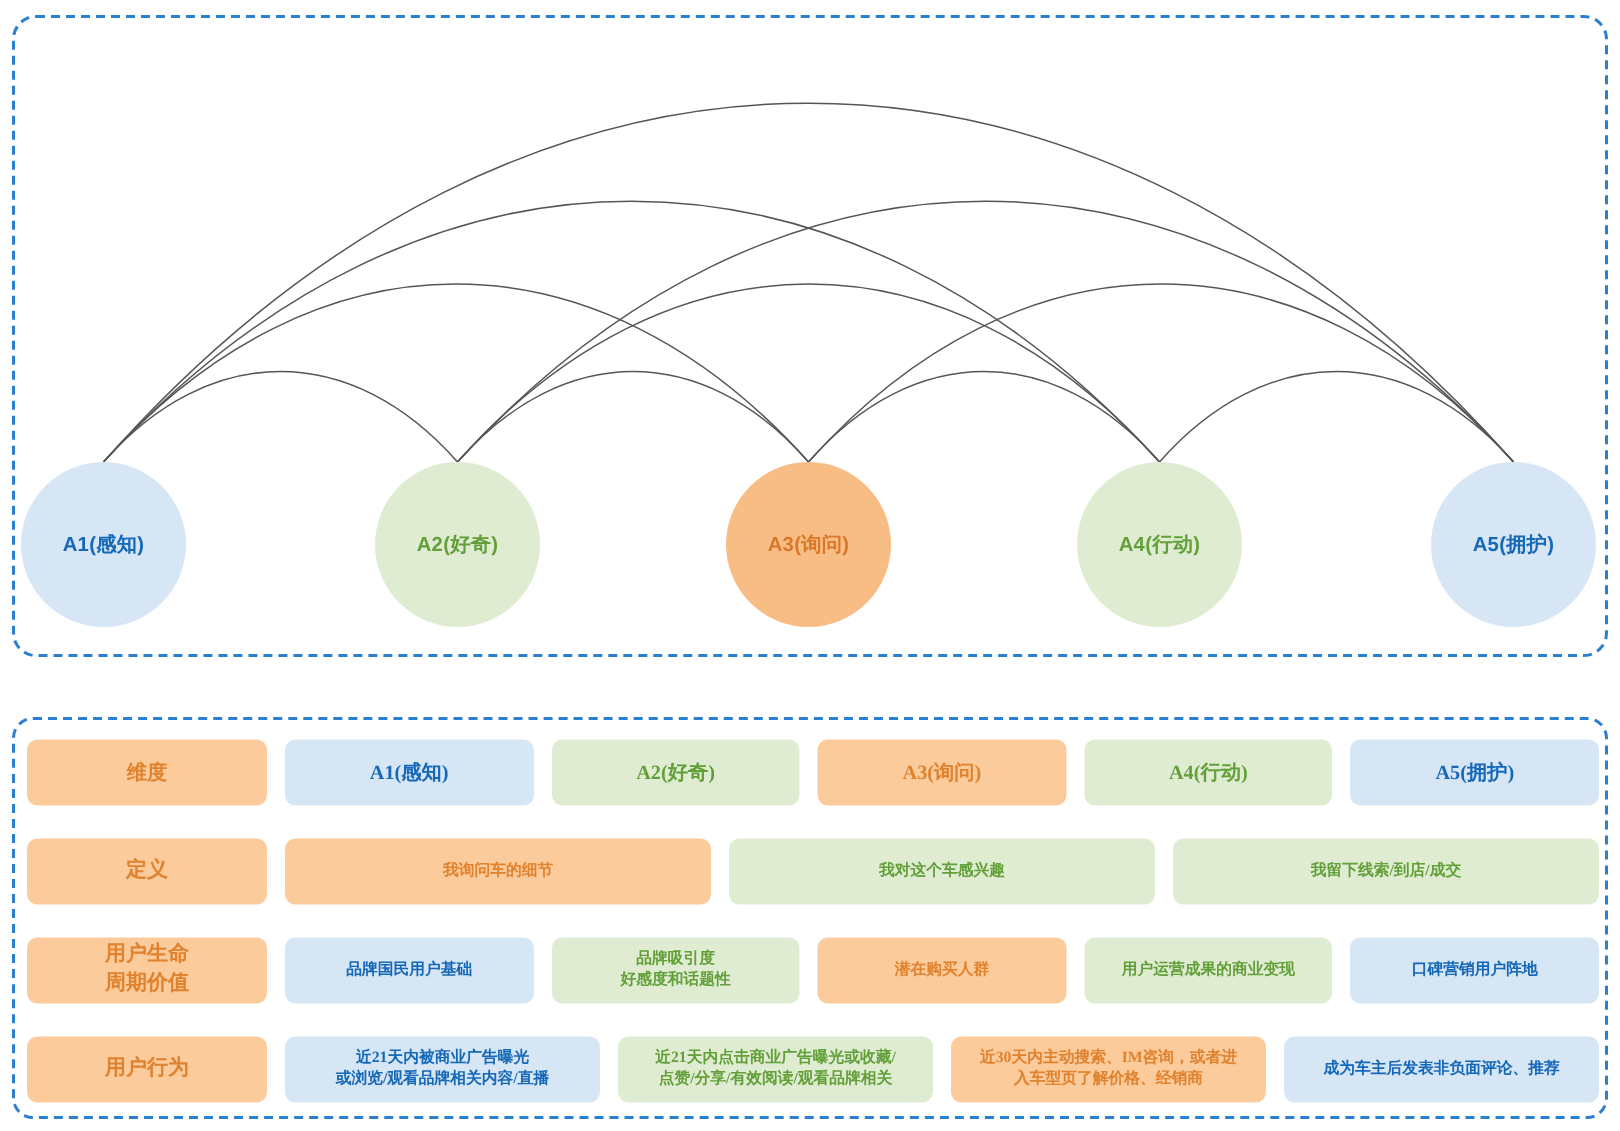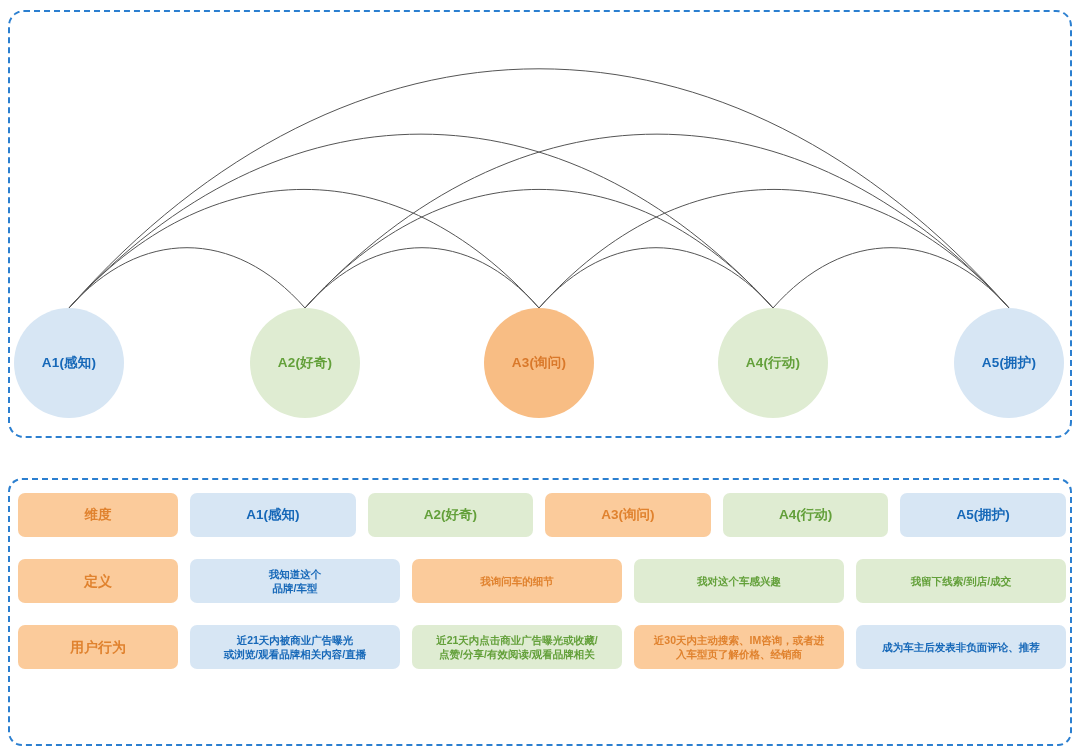--- a/index.html
+++ b/index.html
@@ -70,20 +70,21 @@
   }
   .cell {
     border-radius: 7px;
     display: flex;
     align-items: center;
     justify-content: center;
     text-align: center;
     padding: 2px 6px;
     line-height: 1.35;
     white-space: pre-line;
+    font-family: Liberation Serif, serif;
   }
   .cell.c0 { width: 160px; flex: none; }
   .cell.cN { flex: 1 1 0; }
 
   .cell.blue   { background: #d7e6f4; color: #1668b8; }
   .cell.green  { background: #dfecd2; color: #63a03a; }
   .cell.orange { background: #fbcb9b; color: #e0822e; }
 
   .cell.hdr   { font-size: 13.5px; font-weight: bold; }
   .cell.lbl   { font-size: 14px;  font-weight: bold; }
@@ -136,27 +137,35 @@
         <div class="cell c0 orange hdr">维度</div>
         <div class="cell cN blue hdr">A1(感知)</div>
         <div class="cell cN green hdr">A2(好奇)</div>
         <div class="cell cN orange hdr">A3(询问)</div>
         <div class="cell cN green hdr">A4(行动)</div>
         <div class="cell cN blue hdr">A5(拥护)</div>
       </div>
 
       <div class="row">
         <div class="cell c0 orange lbl">定义</div>
-        <div class="cell cN blue body">我知道这个
-品牌/车型</div>
         <div class="cell cN orange body">我询问车的细节</div>
         <div class="cell cN green body">我对这个车感兴趣</div>
         <div class="cell cN green body">我留下线索/到店/成交</div>
       </div>
 
+      <div class="row">
+        <div class="cell c0 orange lbl">用户生命
+周期价值</div>
+        <div class="cell cN blue body">品牌国民用户基础</div>
+        <div class="cell cN green body">品牌吸引度
+好感度和话题性</div>
+        <div class="cell cN orange body">潜在购买人群</div>
+        <div class="cell cN green body">用户运营成果的商业变现</div>
+        <div class="cell cN blue body">口碑营销用户阵地</div>
+      </div>
 
       <div class="row">
         <div class="cell c0 orange lbl">用户行为</div>
         <div class="cell cN blue body">近21天内被商业广告曝光
 或浏览/观看品牌相关内容/直播</div>
         <div class="cell cN green body">近21天内点击商业广告曝光或收藏/
 点赞/分享/有效阅读/观看品牌相关</div>
         <div class="cell cN orange body">近30天内主动搜索、IM咨询，或者进
 入车型页了解价格、经销商</div>
         <div class="cell cN blue body">成为车主后发表非负面评论、推荐</div>

